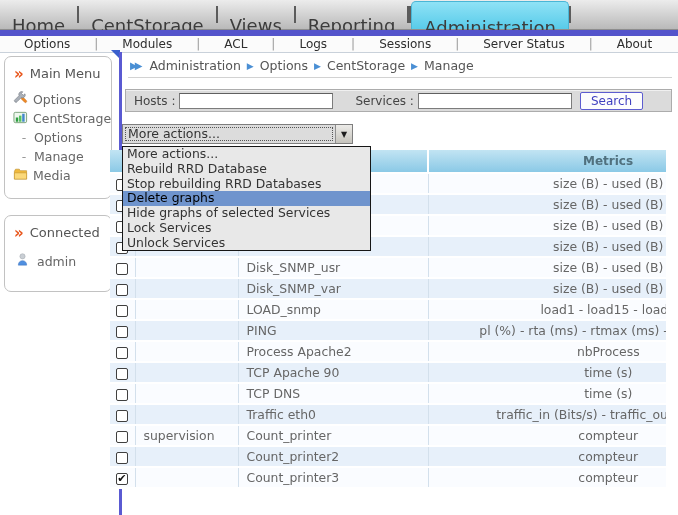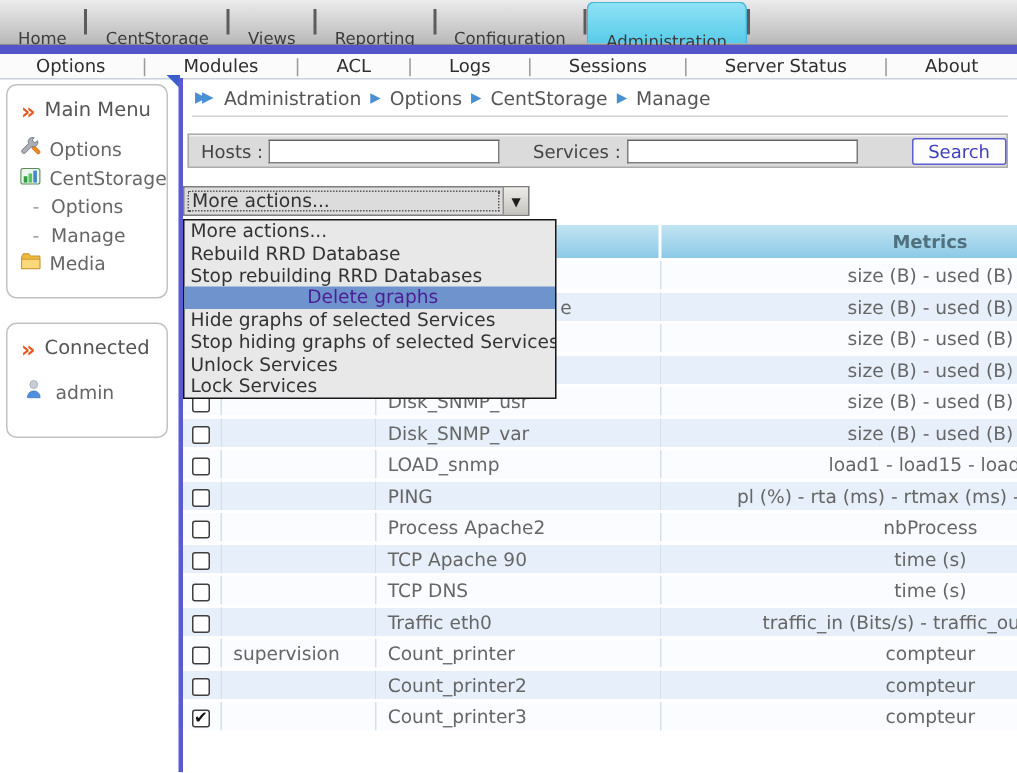--- a/index.html
+++ b/index.html
@@ -4,21 +4,21 @@
 <style>
   * { margin:0; padding:0; box-sizing:border-box; }
   html,body { width:678px; height:515px; overflow:hidden; background:#fff;
               font-family:"DejaVu Sans", sans-serif; }
   #page { position:relative; width:678px; height:515px; overflow:hidden; background:#fff; }
 
   
   #topbar { position:absolute; left:0; top:0; width:678px; height:30px;
     background:linear-gradient(#ececec,#b9b9b9); border-bottom:1px solid #8d8d8d;
     display:flex; align-items:flex-end; }
-  .tab { font-size:11px; color:#3c3c3c; padding:12px 12px; line-height:29px; height:30px; cursor:default; }
+  .tab { font-size:18px; color:#3c3c3c; padding:12px 12px; line-height:29px; height:30px; cursor:default; }
   .tab.active { background:linear-gradient(#8fe2f6,#58cbe9); height:28px; line-height:28px;
     border-radius:5px 5px 0 0; border:1px solid #49b6d6; border-bottom:none; }
   .msep { width:2px; height:17px; background:#5c5c5c; align-self:center; }
 
   
   #purplebar { position:absolute; left:0; top:30px; width:678px; height:6px; background:#5454cb; }
   #submenu { position:absolute; left:0; top:36px; width:678px; height:16px; background:#fbfbfb;
     display:flex; align-items:center; font-size:12px; color:#2e2e2e; }
   .subitem { padding:0 24px; cursor:default; }
   .ssep { color:#9a9a9a; }
@@ -52,35 +52,35 @@
   #mainrule { position:absolute; left:128px; top:77px; width:544px; height:1px; background:#d2d2d2; }
 
   
   #filterbar { position:absolute; left:125px; top:89px; width:547px; height:23px;
     background:#dbdbdb; border:1px solid #acacac; box-shadow:inset 0 1px 0 #f0f0f0;
     display:flex; align-items:center; font-size:12px; color:#444; }
   #filterbar label { margin-left:8px;text-align:center; }
   .f-input { width:154px; height:16px; border:1px solid #7c7c7c; border-top-color:#5f5f5f;
     background:#fff; margin-left:4px; font-size:11px; padding:0 2px; }
   #services-gap { width:14px; }
-  #search-btn { margin-left:36px; background:#fdfdfd; border:1px solid #5d5dd0; color:#3f3fc0;
+  #search-btn { margin-left:8px; background:#fdfdfd; border:1px solid #5d5dd0; color:#3f3fc0;
     font-size:12px; padding:1px 10px; border-radius:2px; cursor:pointer;
     font-family:"DejaVu Sans", sans-serif; }
 
   
   #actions-select { position:absolute; left:122px; top:124px; width:231px; height:20px;
     border:1px solid #7e7e7e; background:#dcdcdc; display:flex; cursor:pointer; }
   #actions-value { flex:1; font-size:12.5px; color:#333; line-height:18px; padding-left:5px;
     outline:1px dotted #555; outline-offset:-3px; white-space:nowrap; overflow:hidden; }
   #actions-arrow { width:17px; background:linear-gradient(#ecebe8,#c6c4bd);
     border-left:1px solid #8f8f8f; display:flex; align-items:center; justify-content:center;
     font-size:8px; color:#1d1d1d; }
 
   
-  #tablewrap { position:absolute; left:122px; top:150px; width:556px; height:365px; overflow:hidden; }
+  #tablewrap { position:absolute; left:110px; top:150px; width:556px; height:365px; overflow:hidden; }
   table { border-collapse:collapse; table-layout:fixed; width:678px; }
   col.c1{width:25px;} col.c2{width:103px;} col.c3{width:190px;} col.c4{width:360px;}
   th { background:linear-gradient(#c2e4f3,#8bc9e6); height:23px; font-size:12px; font-weight:bold;
     color:#50707e; border-right:2px solid #fff; border-bottom:2px solid #fff; text-align:center; }
   td { height:21px; font-size:12.4px; color:#666; border-bottom:2px solid #fff;
     white-space:nowrap; overflow:hidden; }
   td.sel { text-align:center; }
   td.host, td.svc, td.met { border-left:1px solid #d3e0ec; padding-left:8px; }
   td.met { text-align:center; padding-left:0; }
   tr.rowA td { background:#fafcff; }
@@ -90,37 +90,36 @@
     border:1px solid #3f3f3f; border-radius:2px; background:#fff; vertical-align:middle;
     position:relative; cursor:pointer; }
   input[type=checkbox]:checked::after { content:"✔"; position:absolute; left:0px; top:-2px;
     font-size:11px; color:#111; }
 
   
   #dropdown { position:absolute; left:122px; top:146px; width:249px; z-index:20;
     background:#e8e8e8; border:1px solid #161616; }
   .opt { height:14.75px; line-height:14.5px; font-size:12.4px; color:#333; padding-left:4px;
     white-space:nowrap; overflow:hidden; cursor:pointer; }
-  .opt.hl { background:#6f94cd; color:#4c1d95;text-align:center; }
+  .opt.hl { background:#6f94cd; color:#000000; }
 </style>
 </head>
 <body>
 
 <div id="page">
 
   <div id="topbar">
       <div class="tab">Home</div>
       <span class="msep"></span>
       <div class="tab">CentStorage</div>
       <span class="msep"></span>
       <div class="tab">Views</div>
       <span class="msep"></span>
       <div class="tab">Reporting</div>
       <span class="msep"></span>
-      <div class="tab">Configuration</div>
       <span class="msep"></span>
       <div class="tab active">Administration</div>
       <span class="msep"></span>
     </div>
   <div id="purplebar"></div>
   <div id="submenu">
       <div class="subitem">Options</div>
       <span class="ssep">|</span>
       <div class="subitem">Modules</div>
       <span class="ssep">|</span>
@@ -329,18 +328,17 @@
         </tbody>
     </table>
   </div>
 
   <div id="dropdown">
       <div class="opt">More actions...</div>
       <div class="opt">Rebuild RRD Database</div>
       <div class="opt">Stop rebuilding RRD Databases</div>
       <div class="opt hl">Delete graphs</div>
       <div class="opt">Hide graphs of selected Services</div>
-      <div class="opt">Stop hiding graphs of selected Services</div>
+      <div class="opt">Lock Services</div>
       <div class="opt">Unlock Services</div>
-      <div class="opt">Lock Services</div>
     </div>
 
 </div>
 
 </body></html>

